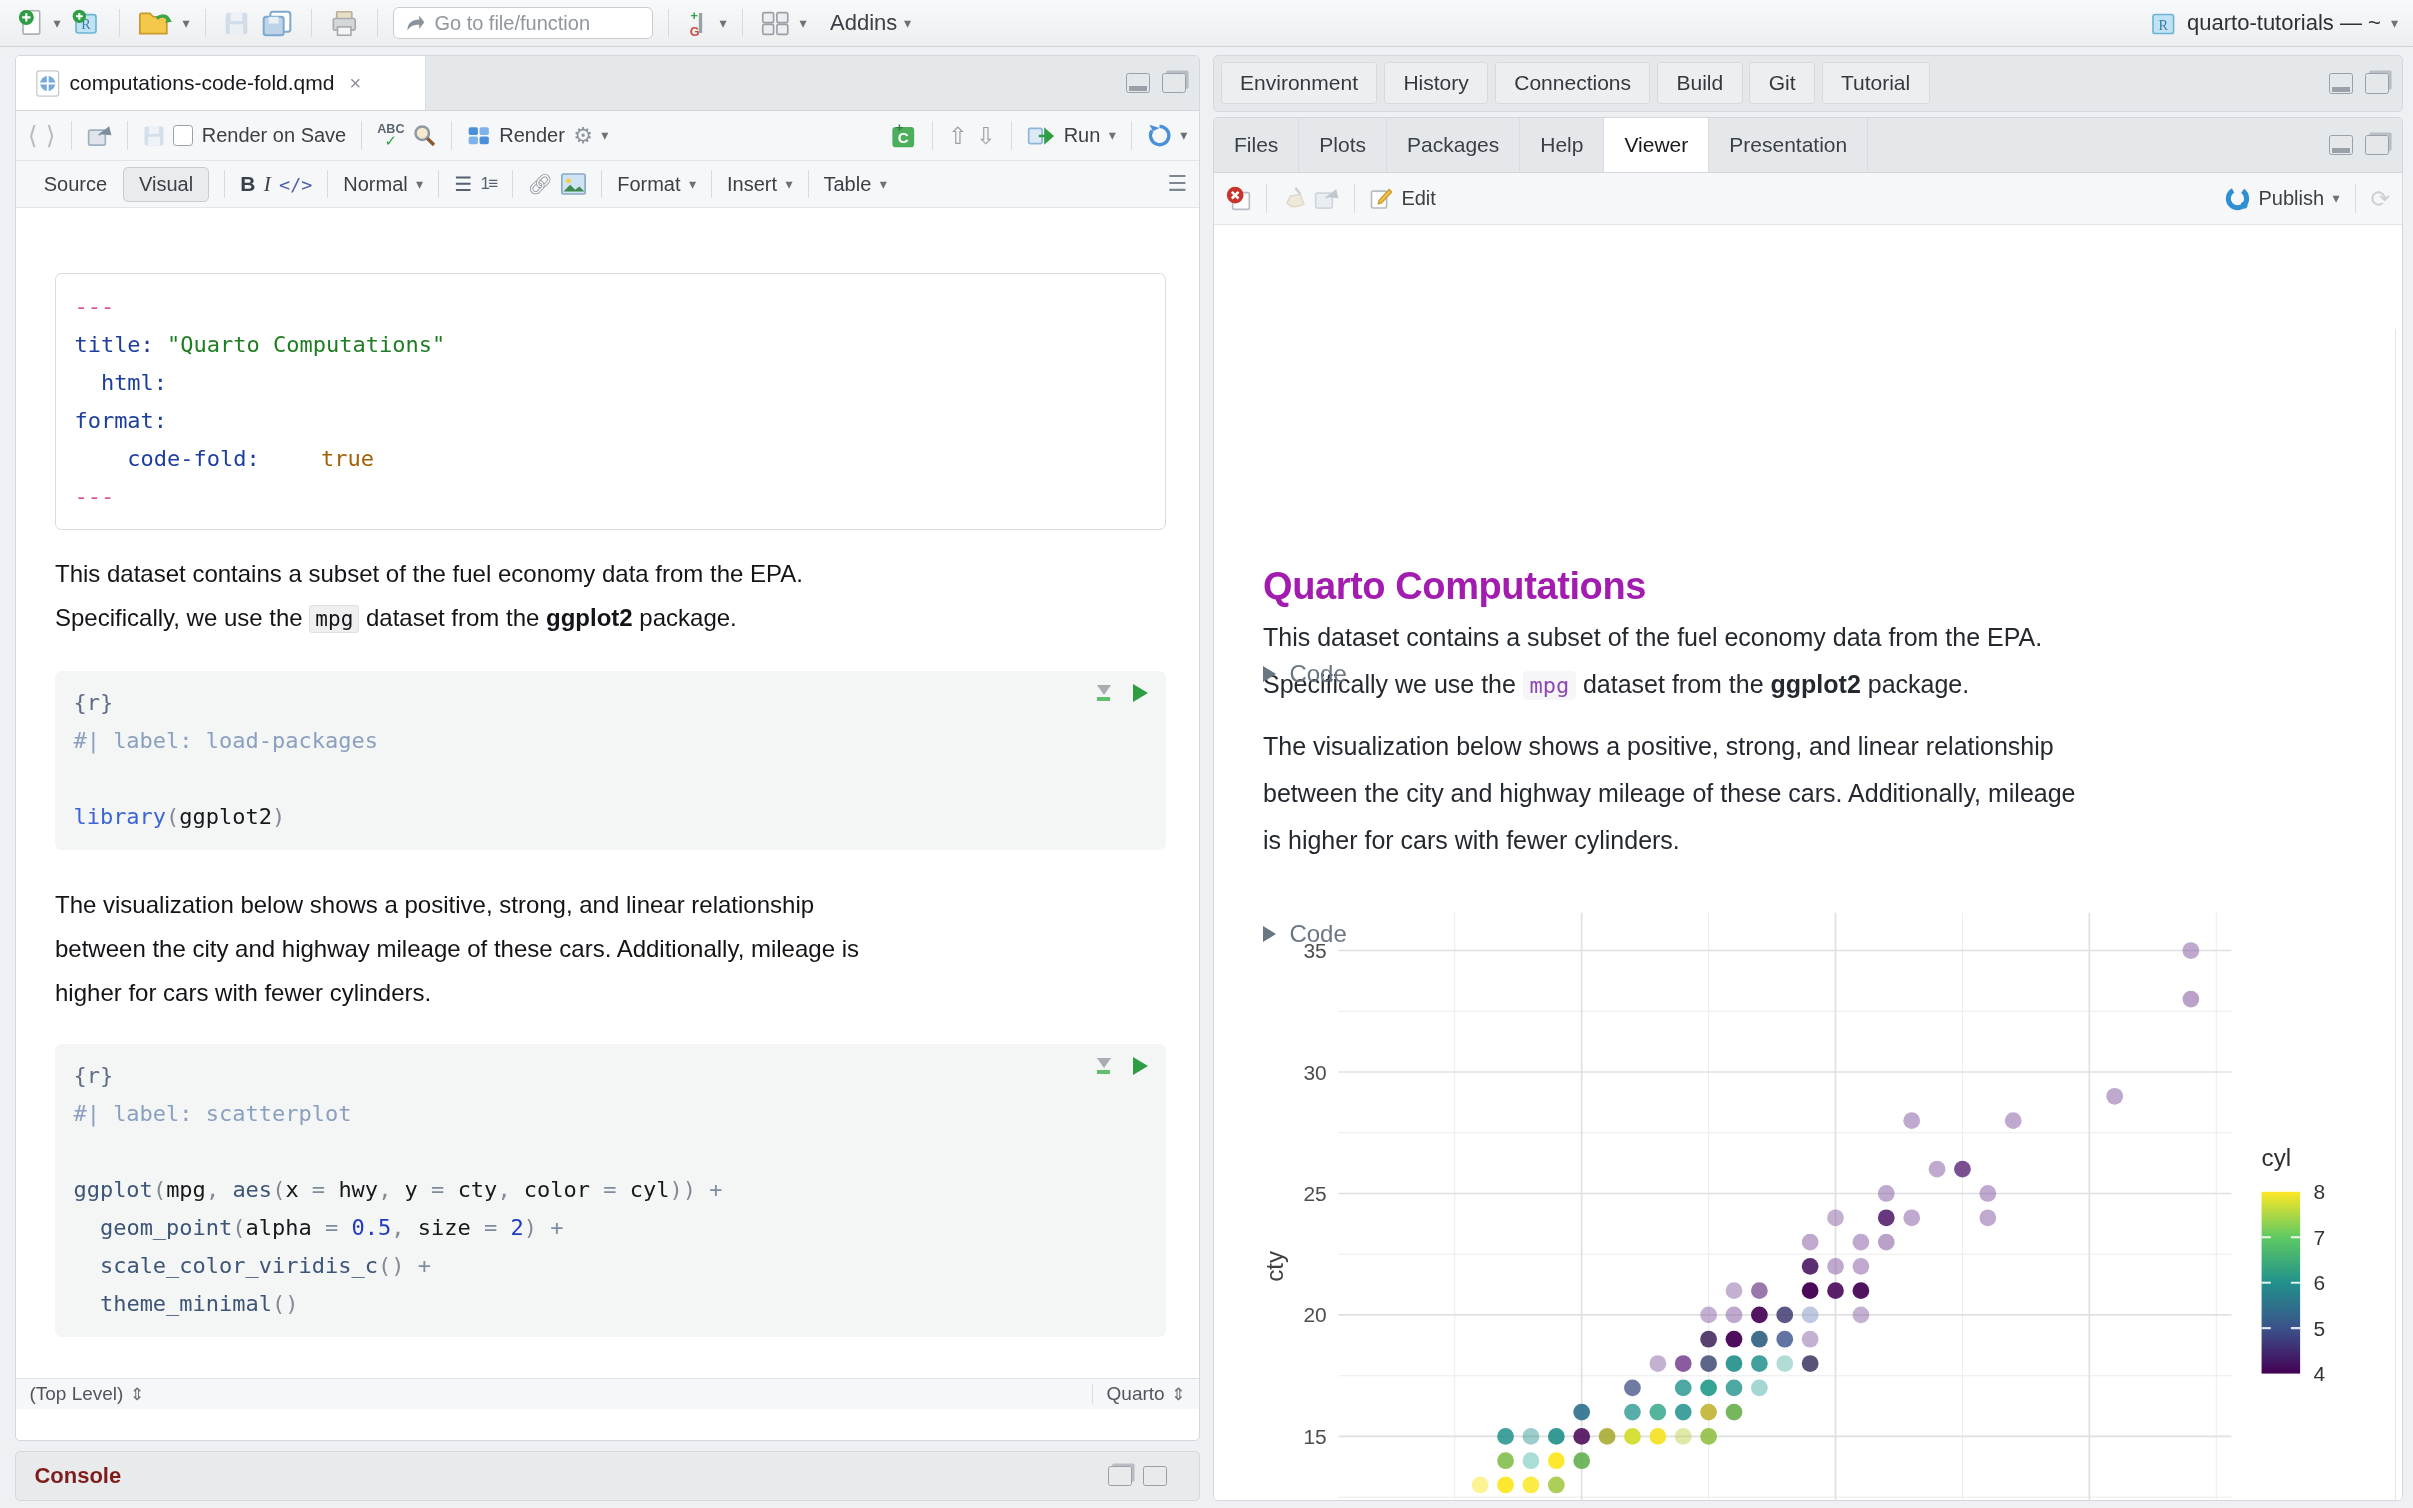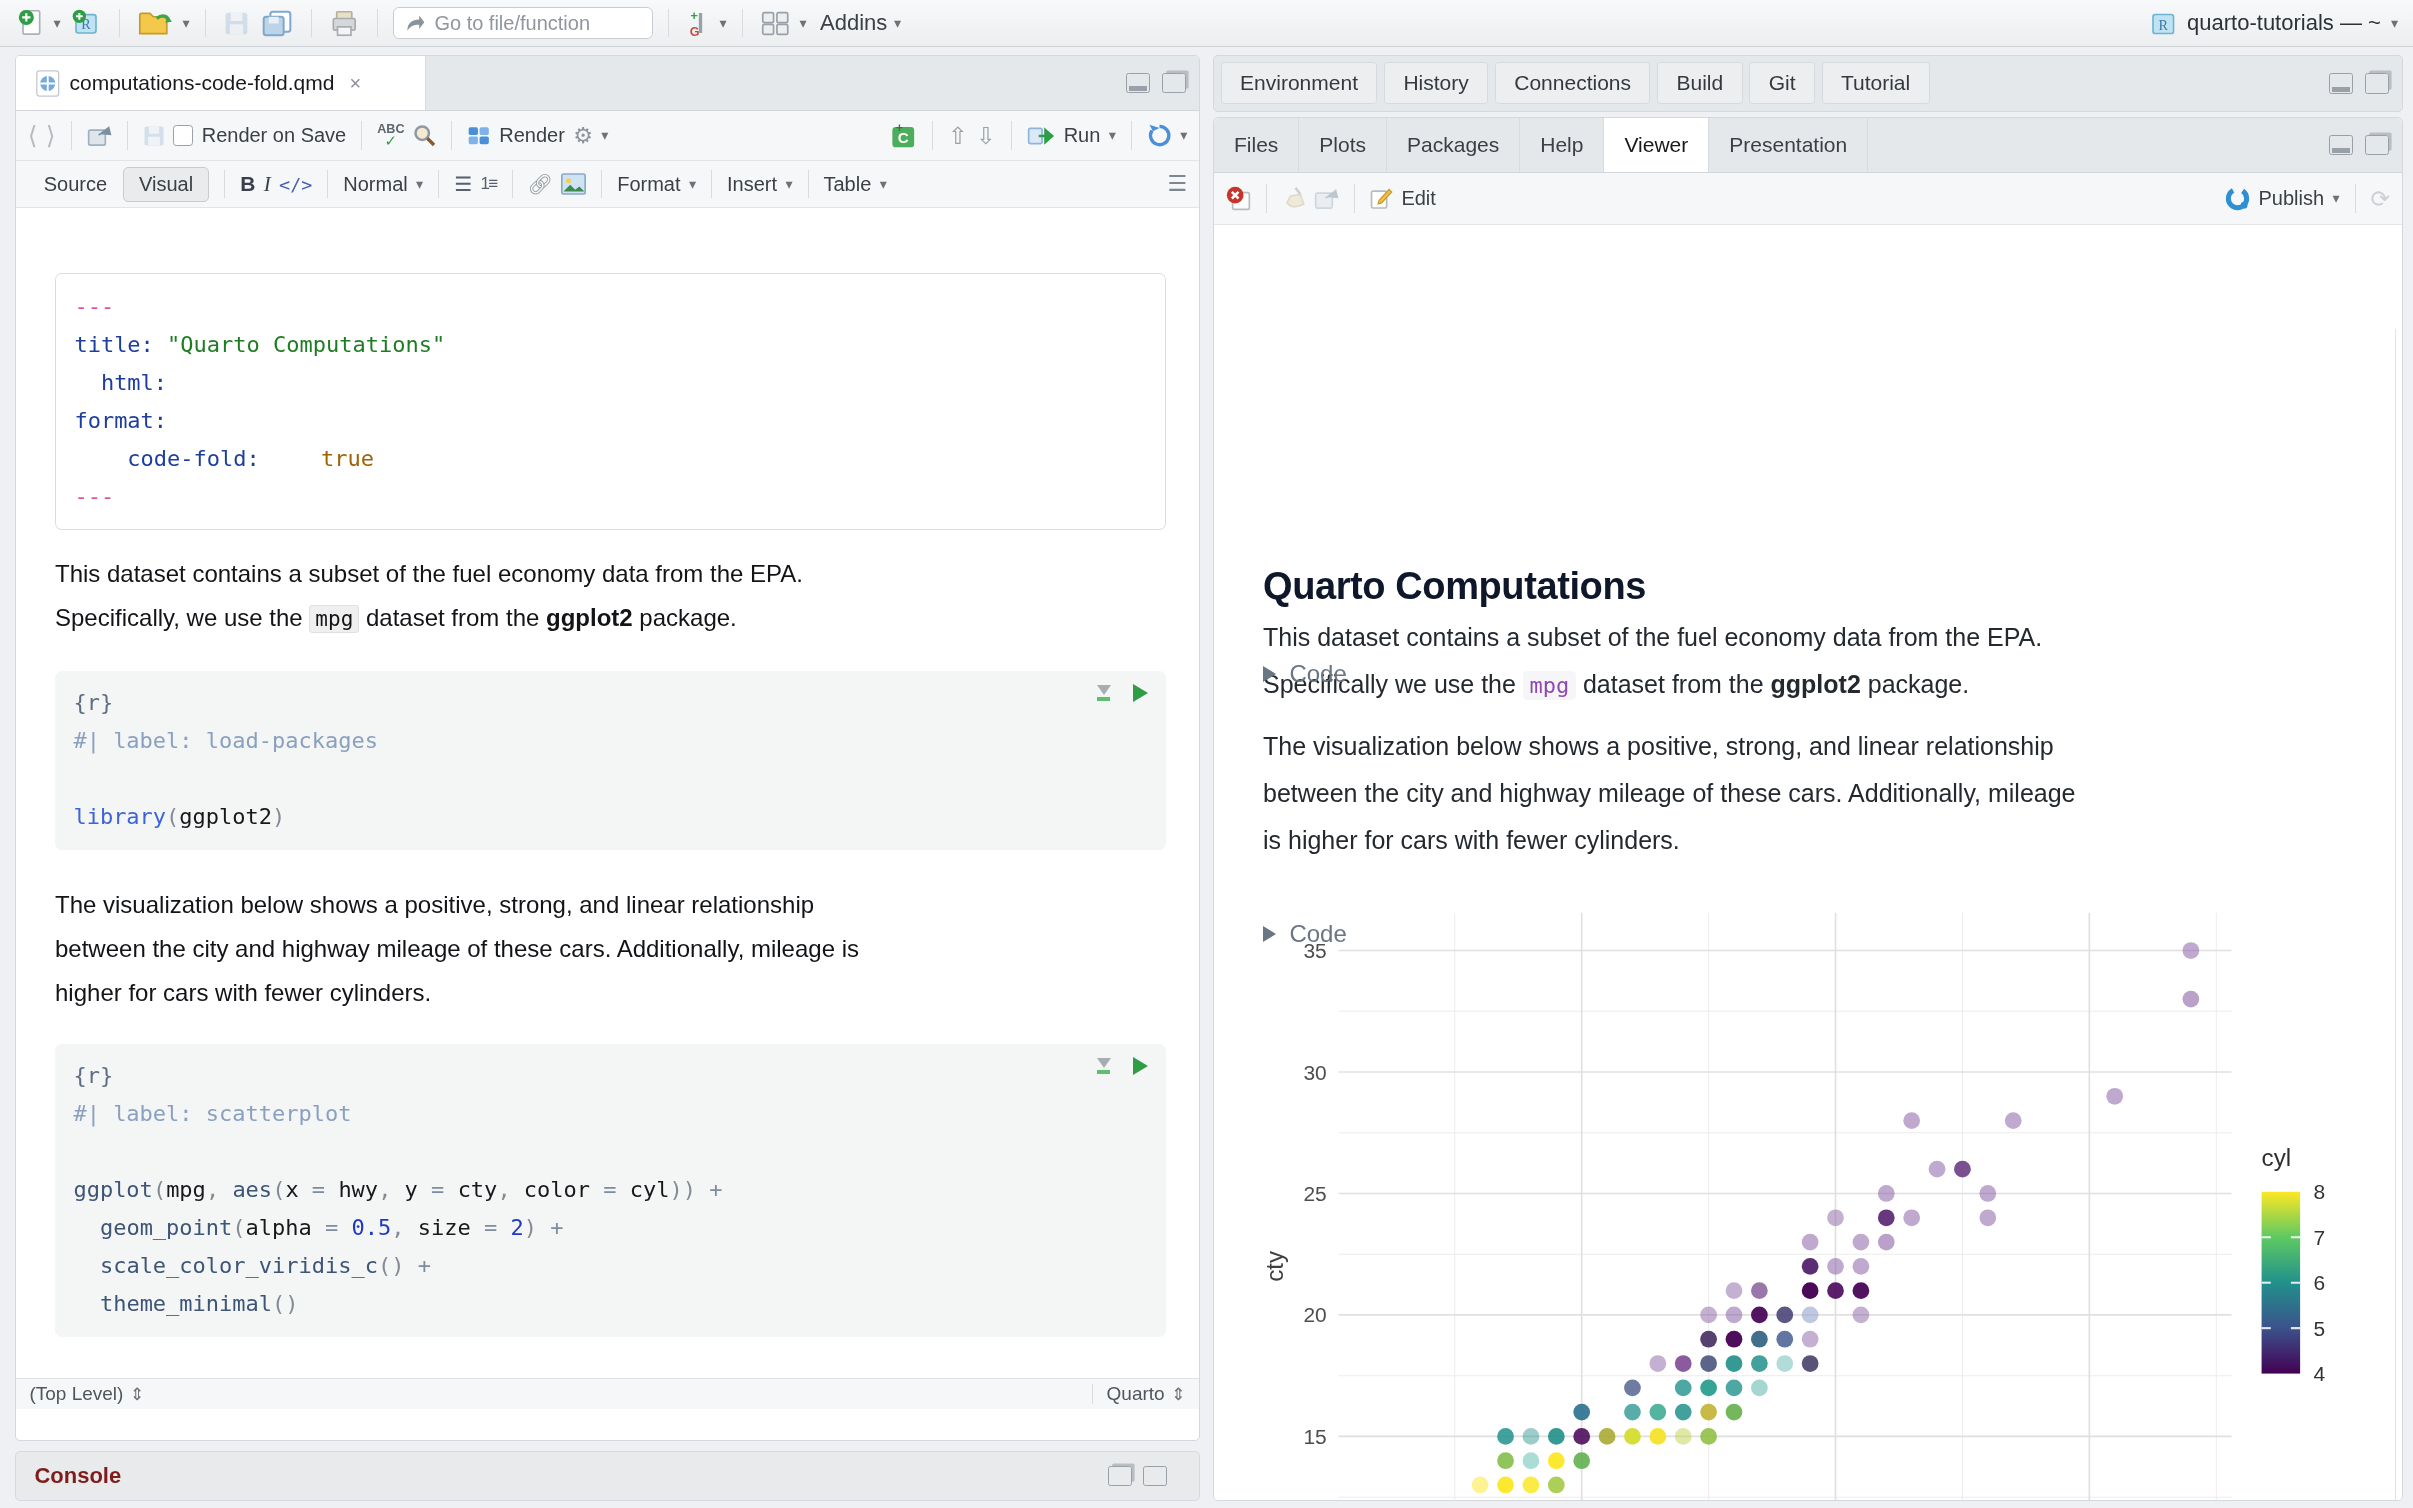--- a/index.html
+++ b/index.html
@@ -60,21 +60,21 @@
   #console-pane{position:absolute;left:15px;top:1451px;width:1185px;height:50px;background:#e8eaec;
     border:0.8px solid #d5d9dd;border-radius:5px;display:flex;align-items:center;padding:0 18.4px;box-sizing:border-box;}
   #console-pane .title{font-size:22px;font-weight:600;color:#7f1d1d;}
   
   .btnrow-tab{display:flex;align-items:center;height:40px;margin:6.7px 0 6.7px 6.7px;padding:0 18.4px;
     background:#eceef0;border:0.8px solid #d6dade;border-radius:3.4px;font-size:21px;color:#35393f;}
   
   #viewer-toolbar{height:52px;}
   
   #viewer-content{position:absolute;left:0;top:211px;right:0;bottom:0;background:#fff;}
-  #doc-title{position:absolute;left:49px;top:236px;font-size:38px;font-weight:600;color:#0f172a;letter-spacing:-0.4px;}
+  #doc-title{position:absolute;left:49px;top:236px;font-size:38px;font-weight:600;color:#a21caf;letter-spacing:-0.4px;}
   .doc-p{position:absolute;left:49px;width:1106px;font-size:25px;line-height:47px;color:#24292f;}
   .doc-p .s-chip{font-size:22px;color:#8f47b3;background:#f6f6f8;border:none;border-radius:4.2px;padding:1.7px 6.7px;}
   .codefold{position:absolute;left:49px;display:flex;align-items:center;gap:13.4px;font-size:24px;color:#6b7683;}
   .codefold .tri{width:0;height:0;border-left:13.4px solid #6b7683;border-top:8.4px solid transparent;border-bottom:8.4px solid transparent;}
   #scroll-edge{position:absolute;right:6.7px;top:0;bottom:0;width:0.8px;background:#e2e4e6;}
   
   svg.ic{display:block;}
   .line{white-space:pre;}
 </style>
 </head>
@@ -160,21 +160,21 @@
     <span class="icon-btn">
       <svg class="ic" width="28.5" height="25" viewBox="0 0 34 30">
           <rect x="2" y="2" width="13" height="12" rx="2" fill="#eceef0" stroke="#9aa0a7" stroke-width="2"></rect>
           <rect x="19" y="2" width="13" height="12" rx="2" fill="#eceef0" stroke="#9aa0a7" stroke-width="2"></rect>
           <rect x="2" y="16" width="13" height="12" rx="2" fill="#eceef0" stroke="#9aa0a7" stroke-width="2"></rect>
           <rect x="19" y="16" width="13" height="12" rx="2" fill="#eceef0" stroke="#9aa0a7" stroke-width="2"></rect>
         </svg>
     </span>
     <span class="caret">▾</span>
   </div>
-  <div class="tb-group" style="margin-left:5px;">
+  <div class="tb-group" style="margin-left:15px;">
     <span class="tlabel" style="font-size:22px;">Addins</span>
     <span class="caret">▾</span>
   </div>
   <div id="proj">
     <svg class="ic" width="28.5" height="28.5" viewBox="0 0 36 36" style="font-size:26px">
         <rect x="5" y="7" width="26" height="24" rx="3" fill="#bfe3f2" stroke="#6fb3d2" stroke-width="2"></rect>
         <text x="18" y="26" font-size="18" fill="#3c78a8" text-anchor="middle" font-family="Liberation Serif">R</text>
       </svg>
     <span>quarto-tutorials — ~</span>
     <span class="caret">▾</span>

